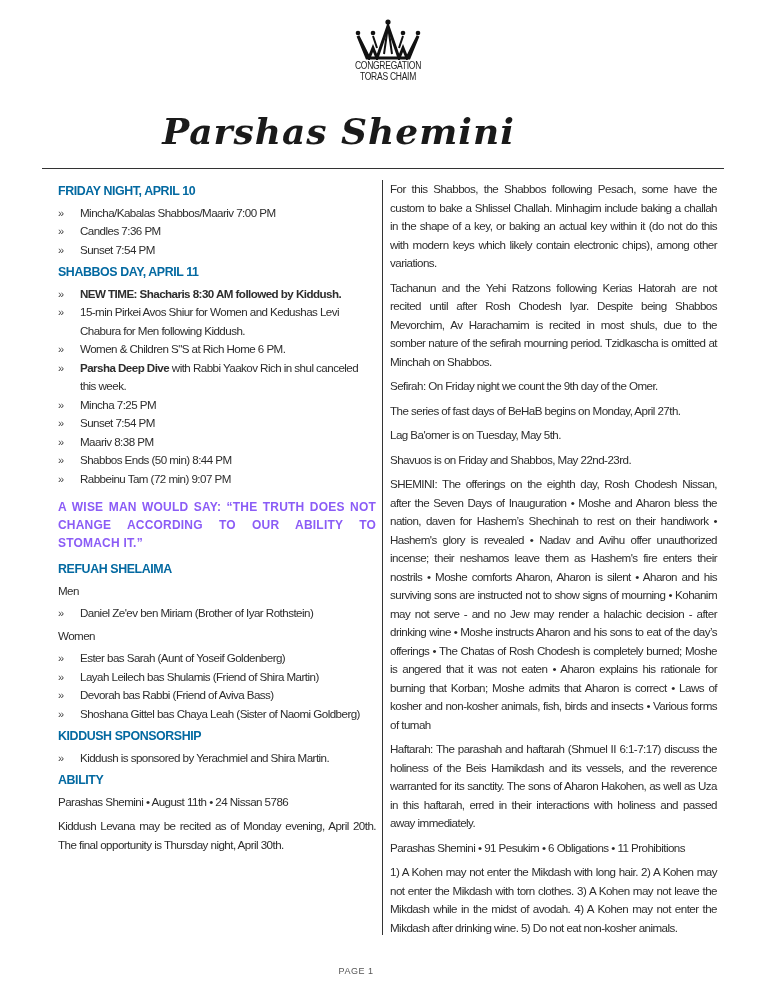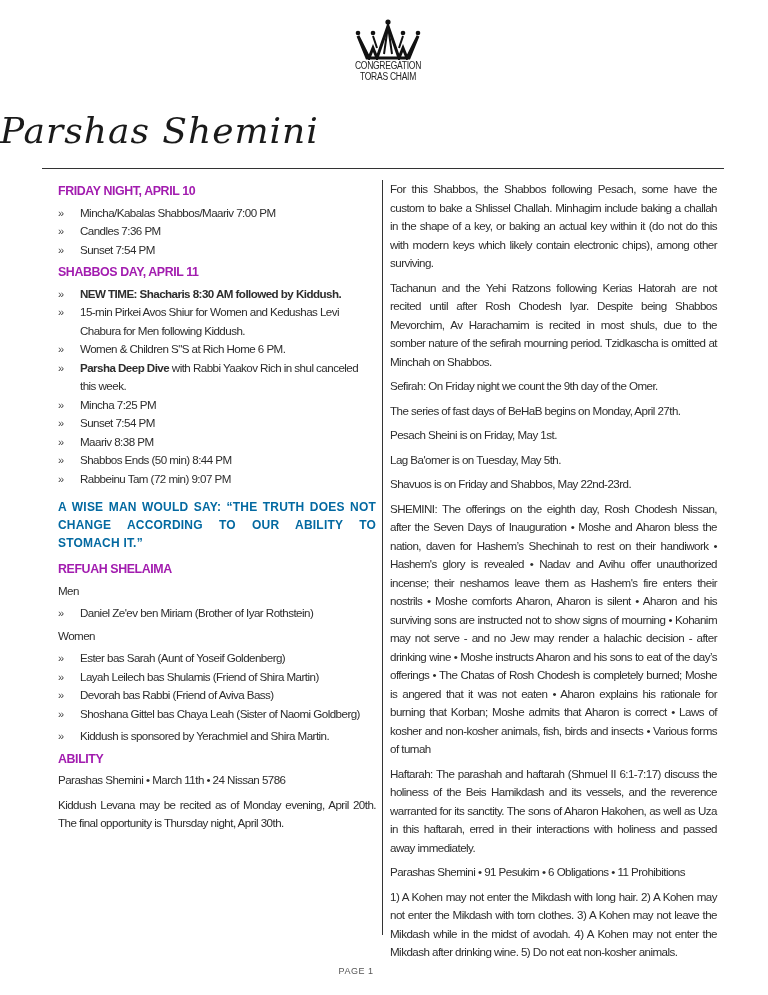--- a/index.html
+++ b/index.html
@@ -1,32 +1,32 @@
 <!DOCTYPE html>
 <html><head>
 <meta charset="utf-8">
 <style>
   html, body { margin: 0; padding: 0; background: #ffffff; }
   body { width: 768px; height: 995px; position: relative; overflow: hidden; font-family: "Liberation Sans", sans-serif; color: #2a2a2a; }
   .logo { position: absolute; left: 338px; top: 18px; width: 100px; height: 80px; text-align: center; }
   .logo svg { display: block; margin: 0 auto; }
   .logo .org { font-family: "Liberation Sans", sans-serif; font-size: 10px; line-height: 11px; color: #222; letter-spacing: -0.3px; transform: scaleX(0.85); }
-  .title { position: absolute; left: 0; width: 677px; top: 110px; text-align: left; font-family: "DejaVu Serif", serif; font-style: italic; font-size: 36px; color: #1a1a1a; letter-spacing: 1px; }
+  .title { position: absolute; left: 0; width: 677px; top: 110px; text-align: center; font-family: "DejaVu Serif", serif; font-style: italic; font-size: 36px; color: #1a1a1a; letter-spacing: 1px; font-weight: bold; }
   .hrule { position: absolute; left: 42px; top: 168px; width: 682px; height: 1px; background: #333; }
   .vrule { position: absolute; left: 382px; top: 180px; width: 1px; height: 755px; background: #333; }
   .col { position: absolute; top: 180px; font-family: "Liberation Sans", sans-serif; font-size: 11.6px; line-height: 18.5px; color: #2d2d2d; letter-spacing: -0.55px; }
   .col.left { left: 58px; width: 318px; }
   .col.right { left: 390px; width: 327px; text-align: justify; }
-  .h { font-weight: bold; font-size: 12.4px; color: #a21caf; margin: 4px 0 3px 0; letter-spacing: -0.4px; }
+  .h { font-weight: bold; font-size: 12.4px; color: #0369a1; margin: 4px 0 3px 0; letter-spacing: -0.4px; }
   .h.first { margin-top: 2px; }
   ul { list-style: none; margin: 0 0 4px 0; padding: 0; }
   li { position: relative; padding-left: 22px; }
   li .bullet { position: absolute; left: 0; top: 0; font-size: 11px; color: #444; }
   .b { font-weight: bold; }
-  .quote { font-weight: bold; color: #0369a1; font-size: 12px; line-height: 18px; text-align: justify; margin: 10px 0 8px 0; letter-spacing: 0.2px; }
+  .quote { font-weight: bold; color: #8b5cf6; font-size: 12px; line-height: 18px; text-align: justify; margin: 10px 0 8px 0; letter-spacing: 0.2px; }
   .sub { margin: 2px 0 4px 0; }
   p { margin: 0 0 6px 0; }
   .col.left p { text-align: justify; }
   .footer { position: absolute; top: 966px; left: 0; width: 712px; text-align: center; font-family: "Liberation Sans", sans-serif; font-size: 9px; color: #555; letter-spacing: 0.5px; }
 </style>
 </head>
 <body>
 
 <div class="logo">
   <svg width="70" height="42" viewBox="0 0 70 42">
@@ -75,35 +75,35 @@
     <li><span class="bullet">»</span><span>Daniel Ze'ev ben Miriam (Brother of Iyar Rothstein)</span></li>
   </ul>
   <div class="sub">Women</div>
   <ul>
     <li><span class="bullet">»</span><span>Ester bas Sarah (Aunt of Yoseif Goldenberg)</span></li>
     <li><span class="bullet">»</span><span>Layah Leilech bas Shulamis (Friend of Shira Martin)</span></li>
     <li><span class="bullet">»</span><span>Devorah bas Rabbi (Friend of Aviva Bass)</span></li>
     <li><span class="bullet">»</span><span>Shoshana Gittel bas Chaya Leah (Sister of Naomi Goldberg)</span></li>
   </ul>
 
+  <div class="h">KIDDUSH SPONSORSHIP</div>
   <ul>
     <li><span class="bullet">»</span><span>Kiddush is sponsored by Yerachmiel and Shira Martin.</span></li>
   </ul>
 
   <div class="h">ABILITY</div>
-  <p>Parashas Shemini • March 11th • 24 Nissan 5786</p>
+  <p>Parashas Shemini • August 11th • 24 Nissan 5786</p>
   <p>Kiddush Levana may be recited as of Monday evening, April 20th. The final opportunity is Thursday night, April 30th.</p>
 </div>
 
 <div class="col right">
-  <p>For this Shabbos, the Shabbos following Pesach, some have the custom to bake a Shlissel Challah. Minhagim include baking a challah in the shape of a key, or baking an actual key within it (do not do this with modern keys which likely contain electronic chips), among other surviving.</p>
+  <p>For this Shabbos, the Shabbos following Pesach, some have the custom to bake a Shlissel Challah. Minhagim include baking a challah in the shape of a key, or baking an actual key within it (do not do this with modern keys which likely contain electronic chips), among other variations.</p>
   <p>Tachanun and the Yehi Ratzons following Kerias Hatorah are not recited until after Rosh Chodesh Iyar. Despite being Shabbos Mevorchim, Av Harachamim is recited in most shuls, due to the somber nature of the sefirah mourning period. Tzidkascha is omitted at Minchah on Shabbos.</p>
   <p>Sefirah: On Friday night we count the 9th day of the Omer.</p>
   <p>The series of fast days of BeHaB begins on Monday, April 27th.</p>
-  <p>Pesach Sheini is on Friday, May 1st.</p>
   <p>Lag Ba'omer is on Tuesday, May 5th.</p>
   <p>Shavuos is on Friday and Shabbos, May 22nd-23rd.</p>
   <p>SHEMINI: The offerings on the eighth day, Rosh Chodesh Nissan, after the Seven Days of Inauguration • Moshe and Aharon bless the nation, daven for Hashem’s Shechinah to rest on their handiwork • Hashem's glory is revealed • Nadav and Avihu offer unauthorized incense; their neshamos leave them as Hashem's fire enters their nostrils • Moshe comforts Aharon, Aharon is silent • Aharon and his surviving sons are instructed not to show signs of mourning • Kohanim may not serve - and no Jew may render a halachic decision - after drinking wine • Moshe instructs Aharon and his sons to eat of the day’s offerings • The Chatas of Rosh Chodesh is completely burned; Moshe is angered that it was not eaten • Aharon explains his rationale for burning that Korban; Moshe admits that Aharon is correct • Laws of kosher and non-kosher animals, fish, birds and insects • Various forms of tumah</p>
   <p>Haftarah: The parashah and haftarah (Shmuel II 6:1-7:17) discuss the holiness of the Beis Hamikdash and its vessels, and the reverence warranted for its sanctity. The sons of Aharon Hakohen, as well as Uza in this haftarah, erred in their interactions with holiness and passed away immediately.</p>
   <p>Parashas Shemini • 91 Pesukim • 6 Obligations • 11 Prohibitions</p>
   <p>1) A Kohen may not enter the Mikdash with long hair. 2) A Kohen may not enter the Mikdash with torn clothes. 3) A Kohen may not leave the Mikdash while in the midst of avodah. 4) A Kohen may not enter the Mikdash after drinking wine. 5) Do not eat non-kosher animals.</p>
 </div>
 
 <div class="footer">PAGE 1</div>
 

